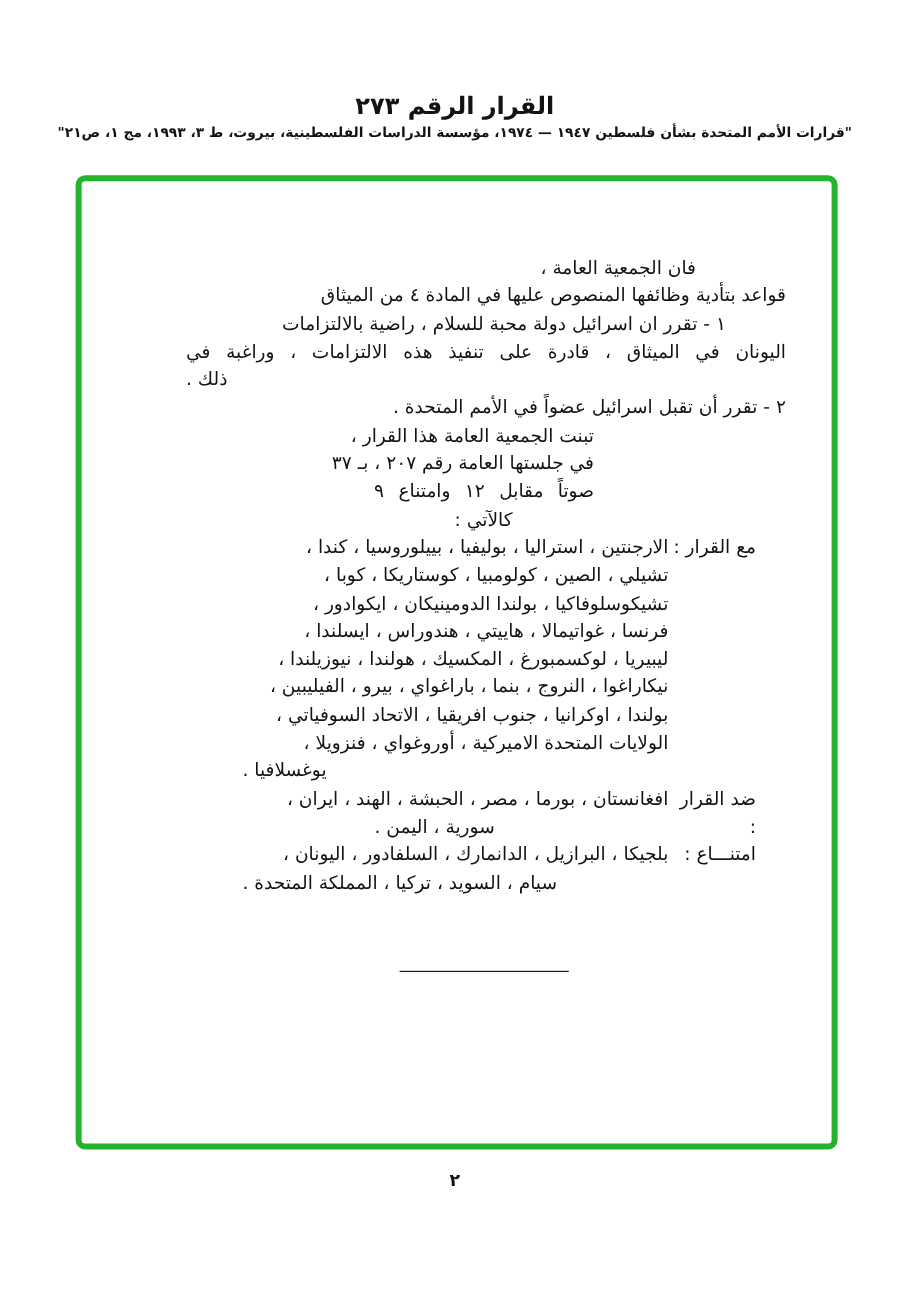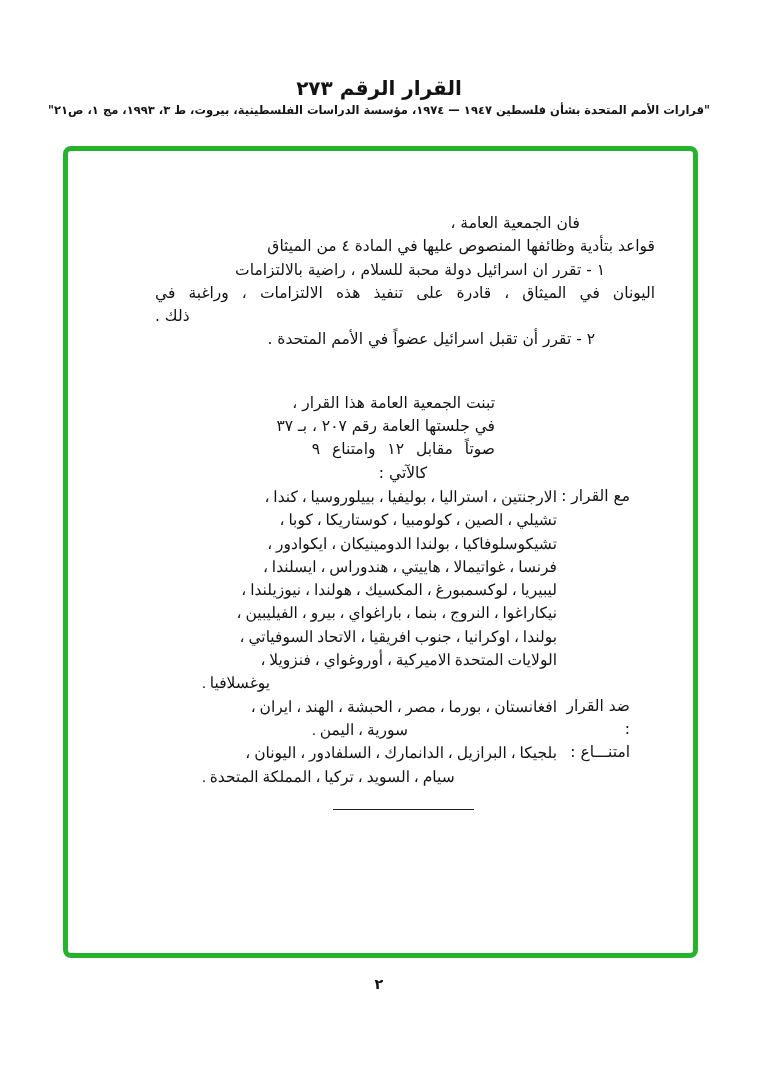--- a/index.html
+++ b/index.html
@@ -39,36 +39,35 @@
     text-align:right;
   }
   .line { white-space:nowrap; }
   .r { text-align:right; }
   .l { text-align:left; }
   .j { text-align:justify; text-align-last:justify; white-space:normal; }
   .b { font-weight:400; }
 
   .ind75 { margin-right:75px; }
   .ind70 { margin-right:70px; }
-  .ind60 { margin-right:60px; }
+  .ind60 { }
   .ind50 { margin-right:50px; }
 
   .adoption {
     width:196px;
     margin-right:160px;
     text-align:right;
-    margin-top:40px;
   }
   .adoption .spread { word-spacing:7px; }
   .adoption .ind12 { margin-left:12px; text-align:center; direction:rtl; }
 
   .votes { margin-right:25px; }
   .vote-row { display:flex; direction:rtl; align-items:flex-start; }
   .vote-label { width:73px; flex:0 0 73px; text-align:right; }
-  .vote-text { width:355px; flex:0 0 355px;font-family:Liberation Serif, serif; }
+  .vote-text { width:355px; flex:0 0 355px; }
 
   .divider {
     left:333px; top:809px; width:141px; height:0;
     border-top:1.6px solid #1c1c1c;
   }
 
   .page-number {
     top:976px; font-size:14.5px; font-weight:700;
   }
 </style>

